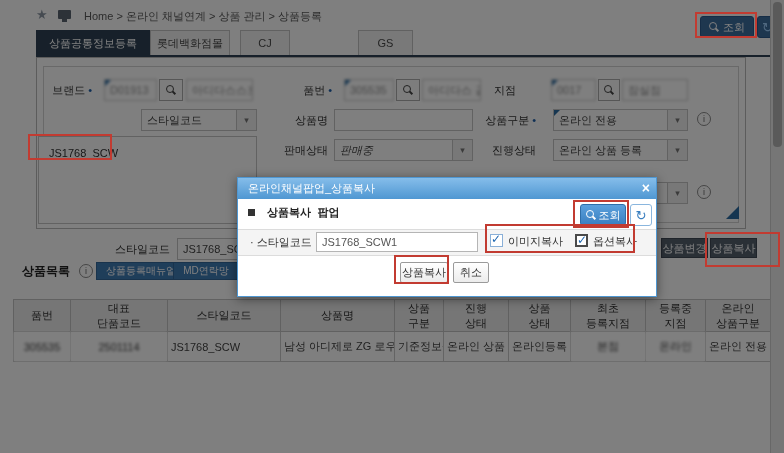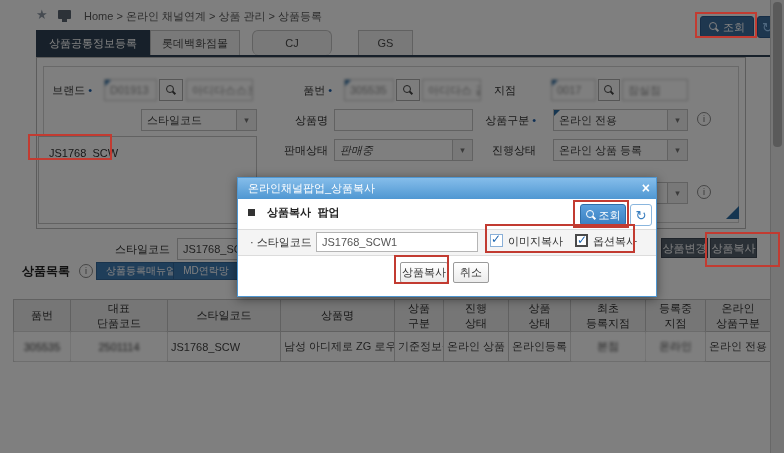--- a/index.html
+++ b/index.html
@@ -95,24 +95,24 @@
     <span class="mag"></span>
     <span>조회</span>
   </div>
   <div class="btn-refresh-top">
       <span>↻</span>
     </div>
 
   <div class="tab active" style="left:36px; width:114px;">
       <span>상품공통정보등록</span>
     </div>
-  <div class="tab" style="left:150px; width:90px;">
+  <div class="tab" style="left:150px; width:80px;">
       <span>롯데백화점몰</span>
     </div>
-  <div class="tab" style="left:252px; width:80px;border-radius:6px;">
+  <div class="tab" style="left:240px; width:50px;">
       <span>CJ</span>
     </div>
   <div class="tab" style="left:358px; width:55px;">
       <span>GS</span>
     </div>
   <div class="tab-underline"></div>
 
   <div class="panel"></div>
   <div class="panel-inner"></div>
 

